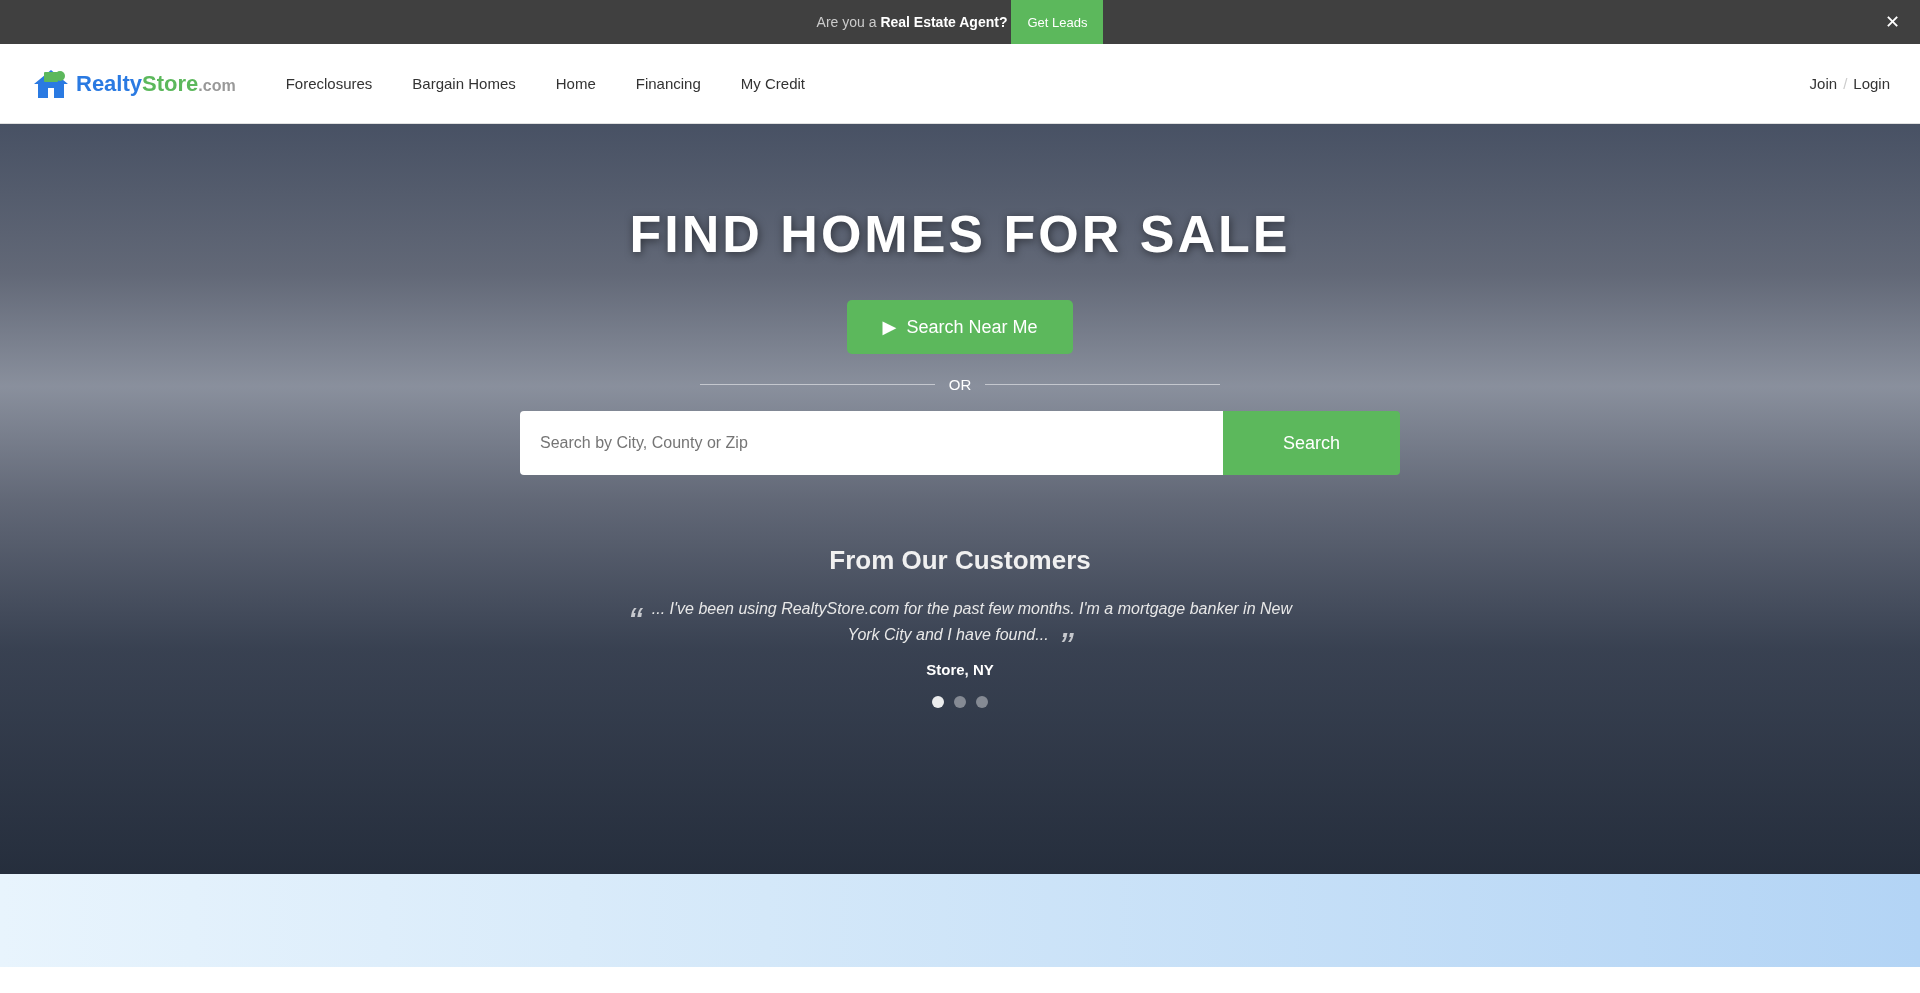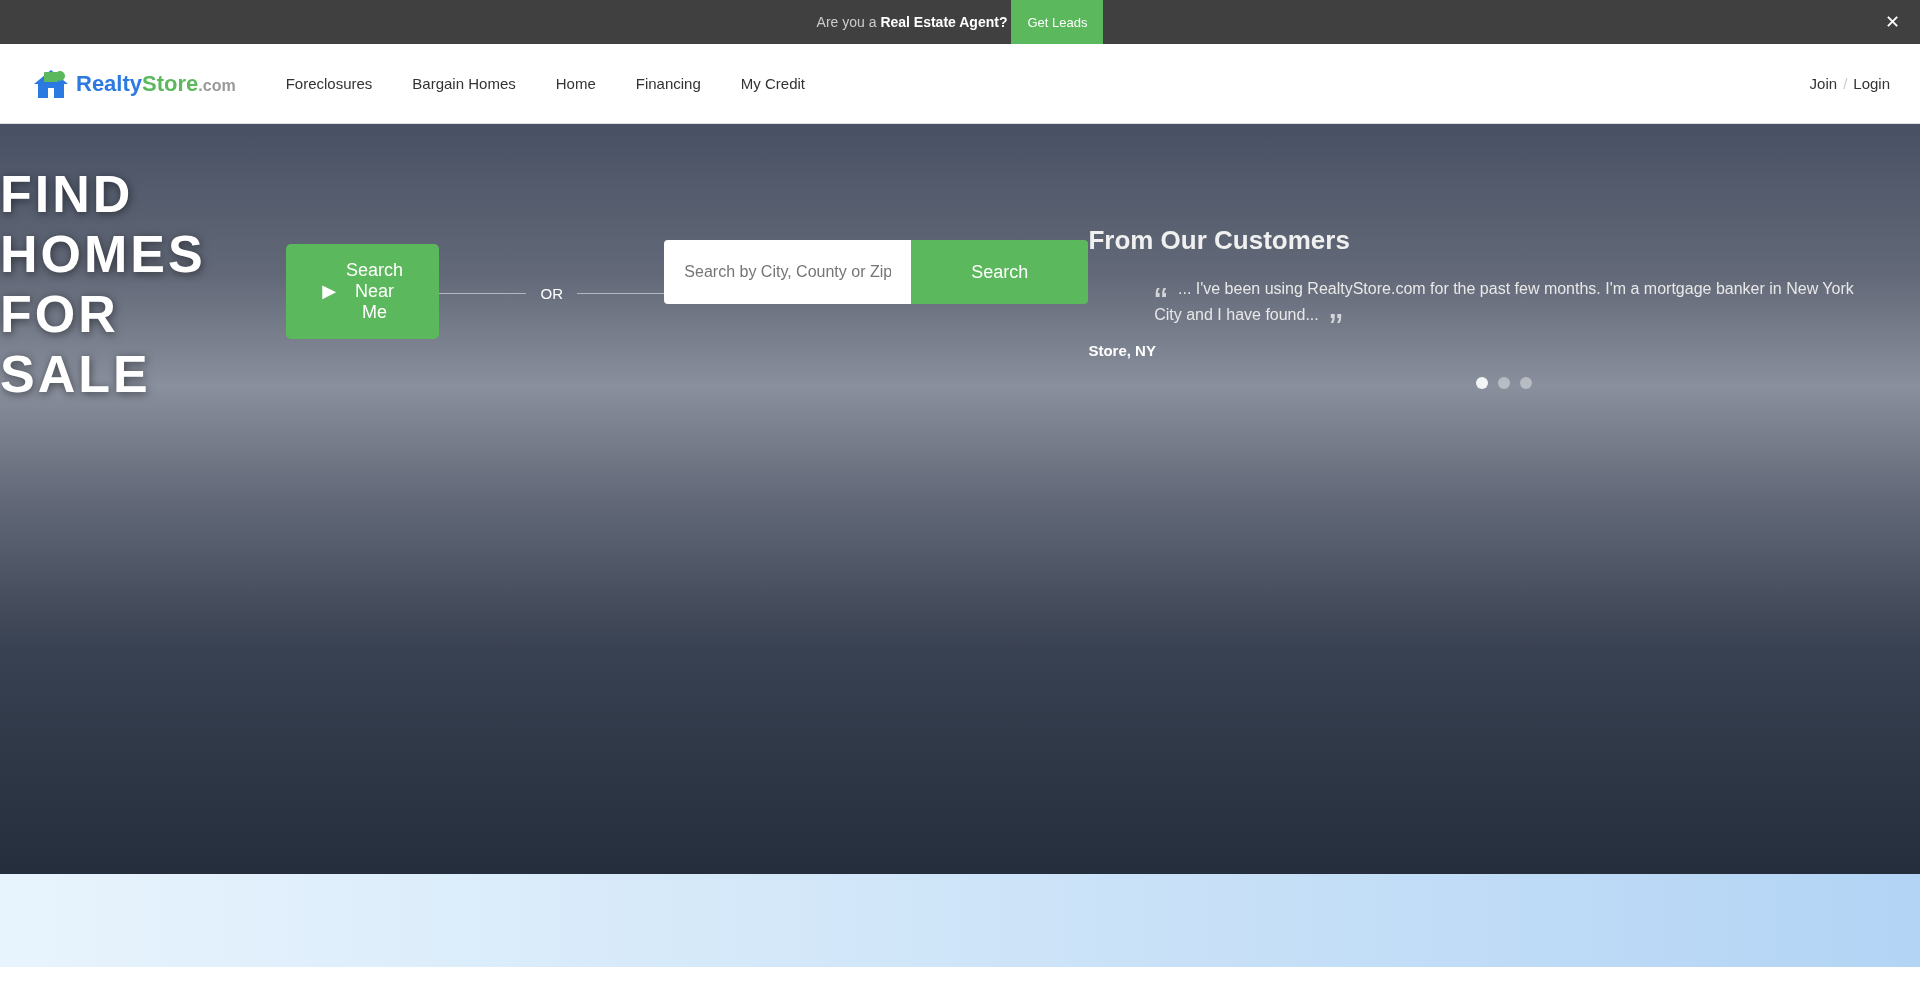--- a/index.html
+++ b/index.html
@@ -136,24 +136,24 @@
         #374151 70%,
         #1f2937 100%
       );
       opacity: 0.8;
     }
 
     #hero-content {
       position: relative;
       z-index: 2;
       display: flex;
-      flex-direction: row;
+      flex-direction: column;
       align-items: center;
       width: 100%;
-      padding-top: 40px;
+      padding-top: 80px;
     }
 
     #hero-title {
       color: #fff;
       font-size: 52px;
       font-weight: 900;
       letter-spacing: 3px;
       text-transform: uppercase;
       text-shadow: 1px 2px 8px rgba(0,0,0,0.5);
       margin-bottom: 36px;
@@ -213,35 +213,37 @@
       font-size: 18px;
       cursor: pointer;
       border-radius: 0 4px 4px 0;
     }
 
     
     #testimonials {
       position: relative;
       z-index: 2;
       width: 100%;
+      text-align: center;
       color: #fff;
       padding-top: 10px;
     }
     #testimonials-title {
       font-size: 26px;
       font-weight: bold;
       margin-bottom: 20px;
       color: #f0f0f0;
     }
     #testimonial-body {
       max-width: 700px;
       margin: 8px auto;
       font-size: 16px;
       color: #e8e8e8;
       line-height: 1.6;
+      font-style: italic;
     }
     .quote-open {
       font-size: 40px;
       color: #fff;
       opacity: 0.7;
       vertical-align: middle;
       line-height: 0;
       position: relative;
       top: 12px;
       margin-right: 6px;

